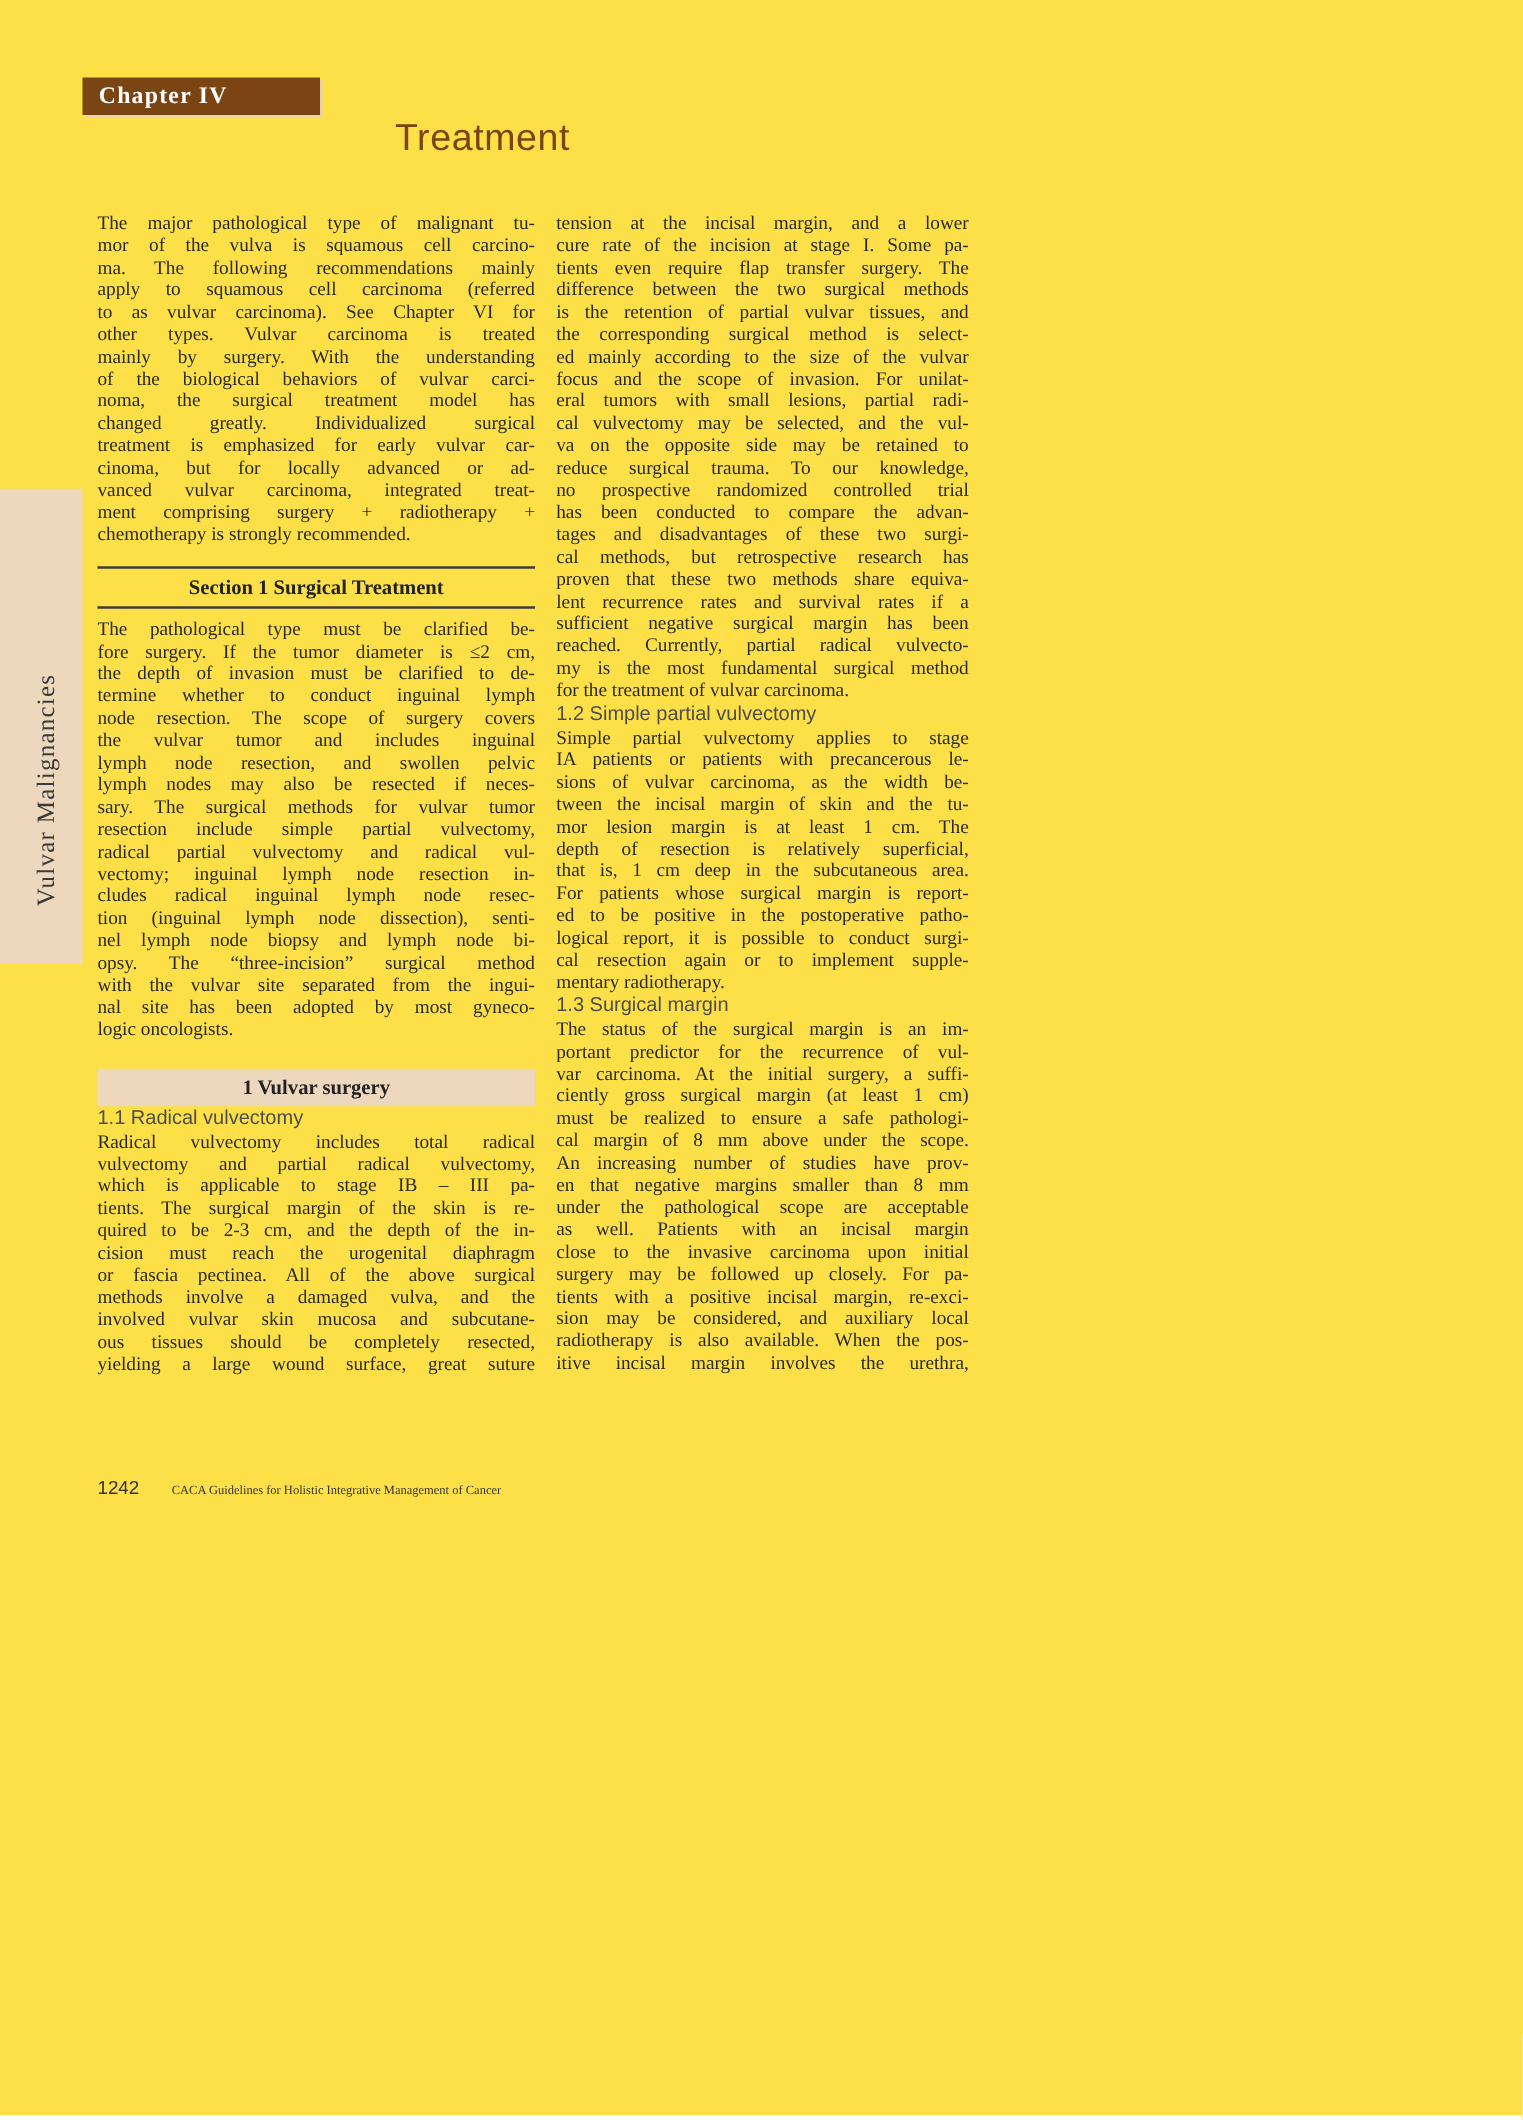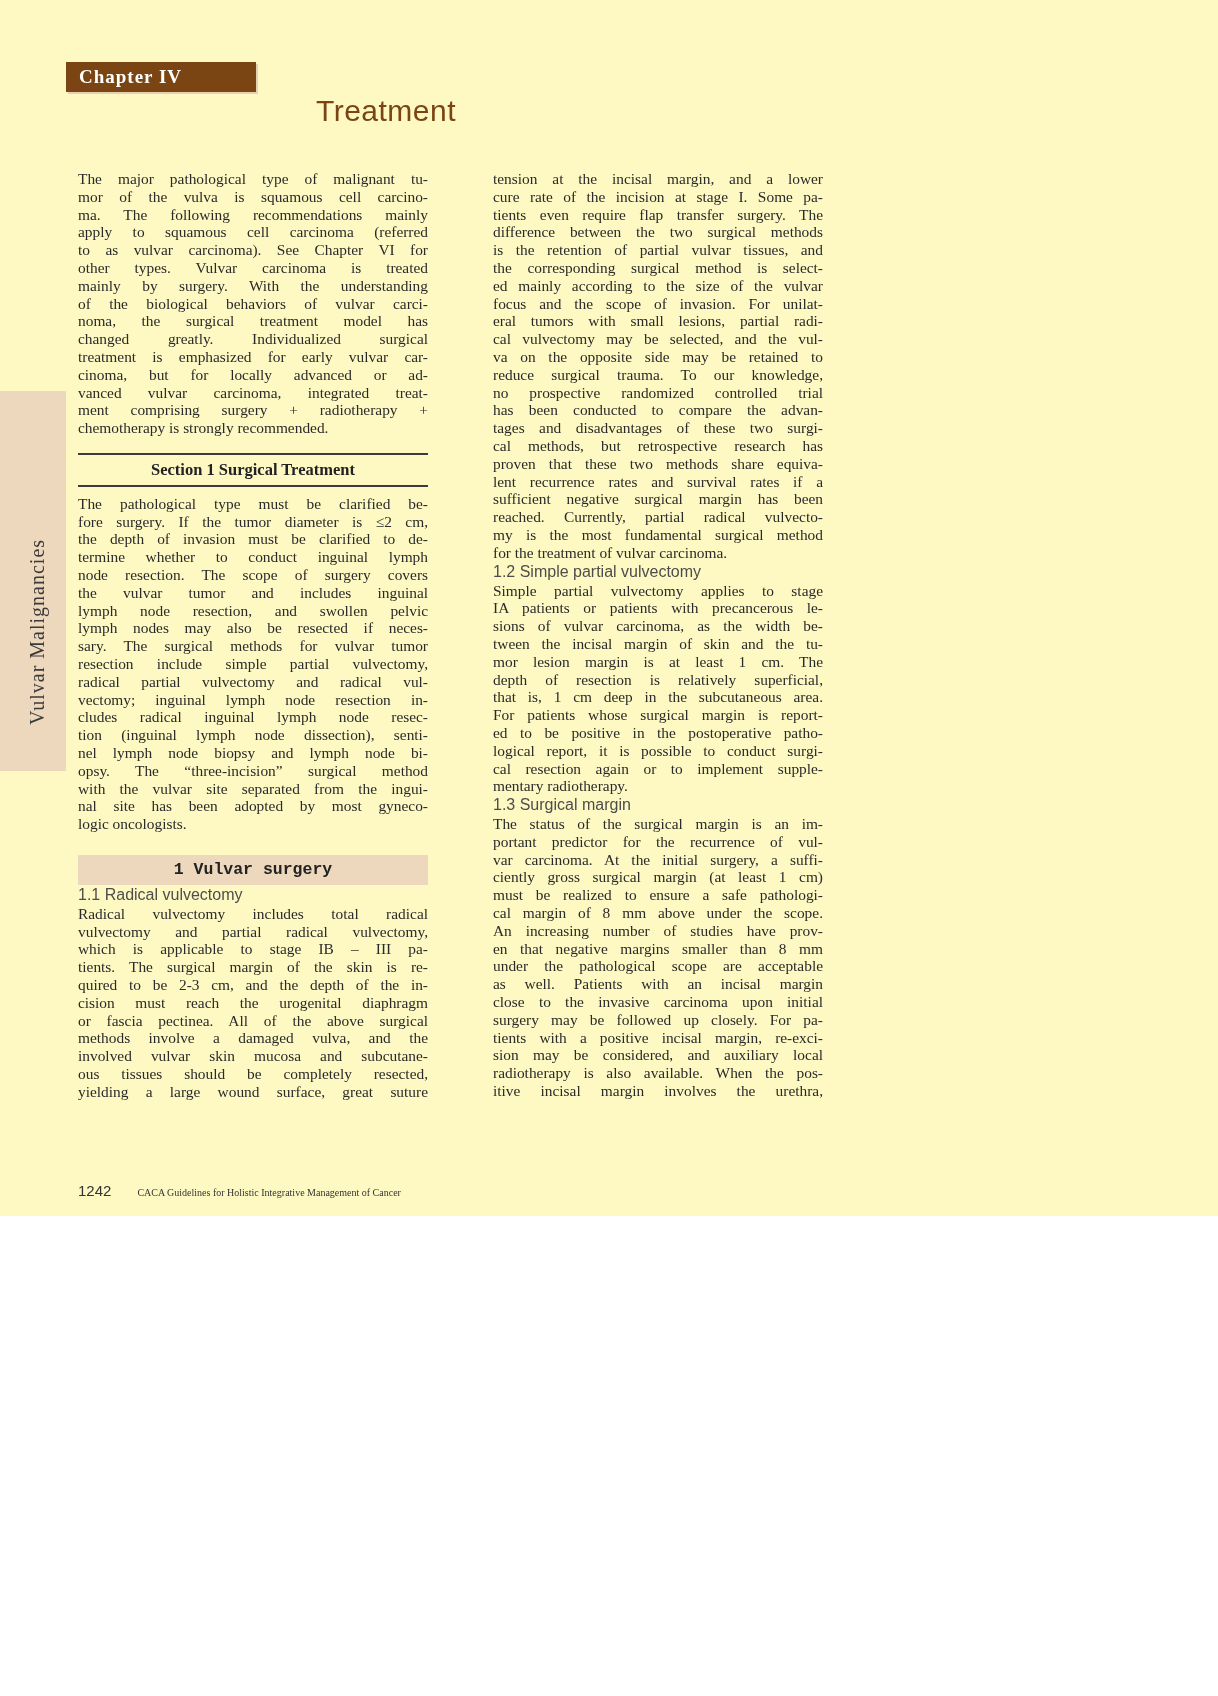--- a/index.html
+++ b/index.html
@@ -5,22 +5,22 @@
   :root{
     --brown:#7a4512;
     --tan:#eed8bd;
     --ink:#2a2a2a;
     --gray-head:#4d4d4d;
   }
   *{margin:0;padding:0;box-sizing:border-box;}
   body{background:#fff;font-family:"Liberation Serif", serif;}
   .page{
     position:relative;
-    width:1218px;height:1216px;
-    background:#fef9c3;
+    width:1218px;height:1692px;
+    background:#fde047;
     overflow:hidden;
   }
   
   .chapter-box{
     position:absolute;left:66px;top:62px;
     width:190px;height:30px;
     background:var(--brown);
     box-shadow:2px 2px 0 0 #e7d0b4;
     color:#fff;
     font-family:"Liberation Serif", serif;
@@ -41,21 +41,21 @@
     letter-spacing:0.5px;
   }
   
   .col{
     position:absolute;top:170px;
     color:var(--ink);
     font-size:15.4px;
     line-height:17.8px;
   }
   .col-left{left:78px;width:350px;}
-  .col-right{left:445px;width:330px;margin-left:48px;}
+  .col-right{left:445px;width:330px;}
   .jl{text-align:justify;text-align-last:justify;}
   .jl-end{text-align-last:left;}
   
   .section-heading{
     margin:16px 0 8px 0;
     border-top:2px solid #3c3c3c;
     border-bottom:2px solid #3c3c3c;
     padding:6px 0;
     text-align:center;
     font-weight:bold;
@@ -65,21 +65,20 @@
   
   .box-heading{
     margin-top:22px;
     background:var(--tan);
     height:30px;
     line-height:30px;
     text-align:center;
     font-weight:bold;
     font-size:16.5px;
     color:#222;
-    font-family:Liberation Mono, monospace;
   }
   
   .sub-heading{
     font-family:"Liberation Sans", sans-serif;
     font-size:16px;
     line-height:20px;
     color:var(--gray-head);
     text-align:left;
   }
   

